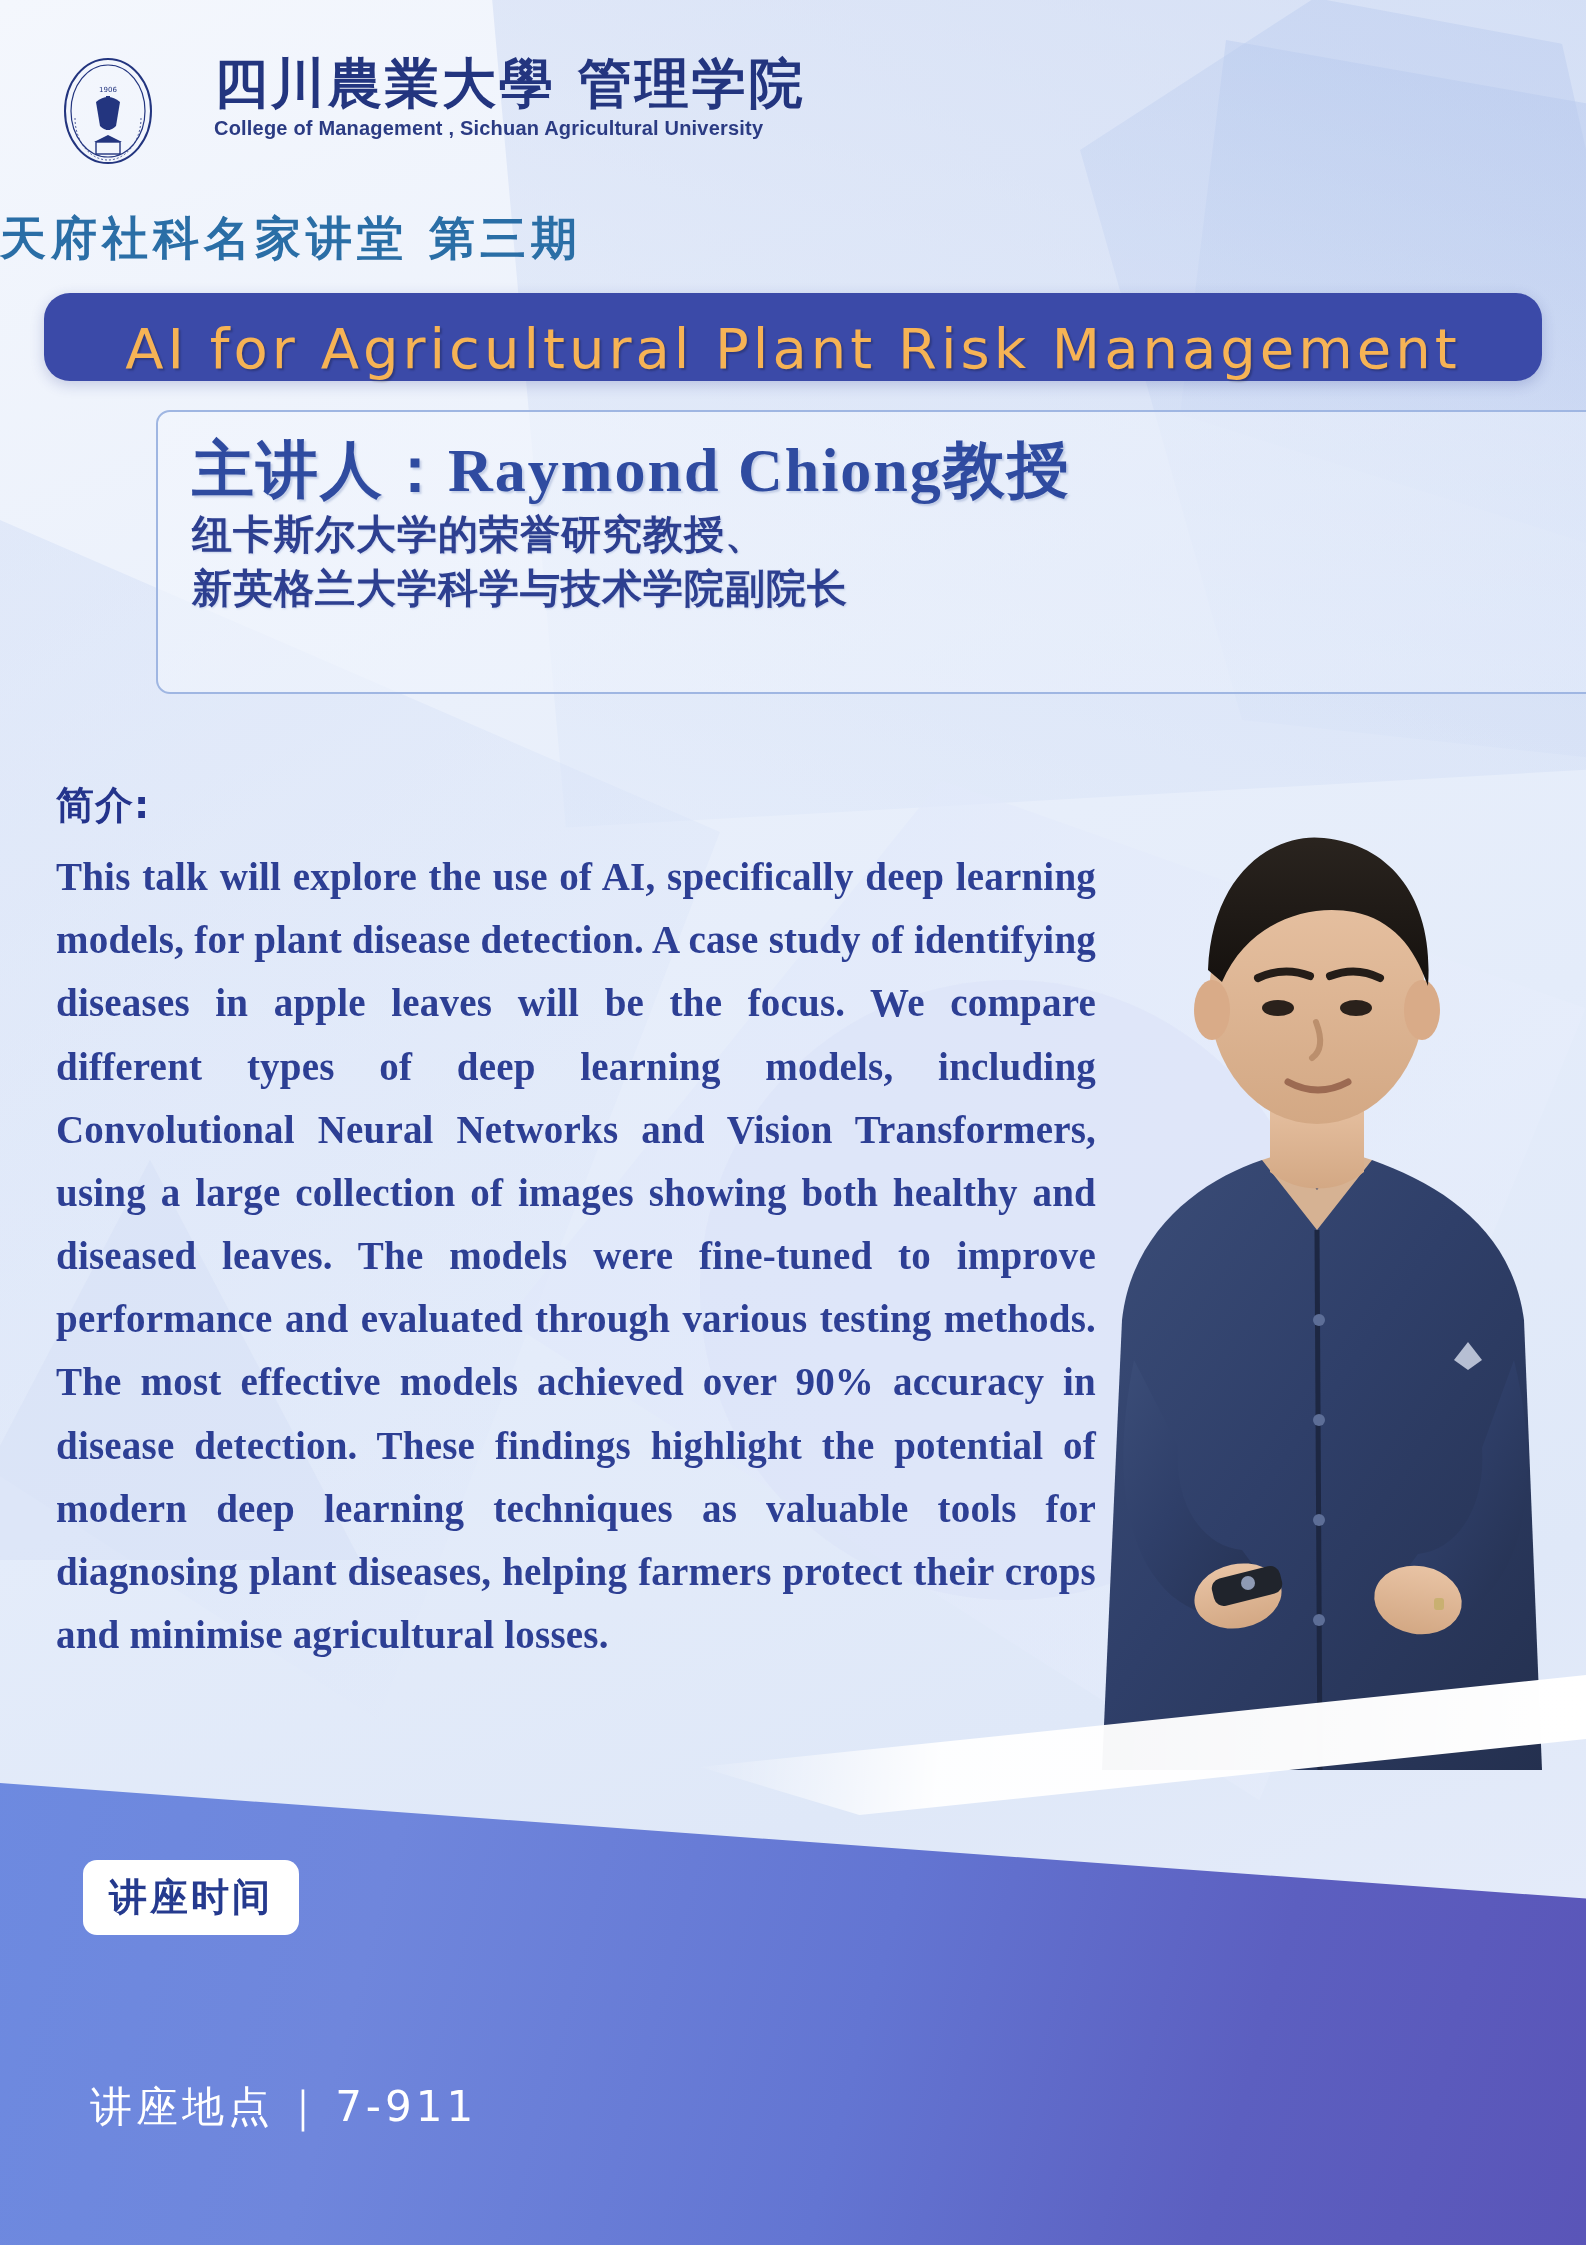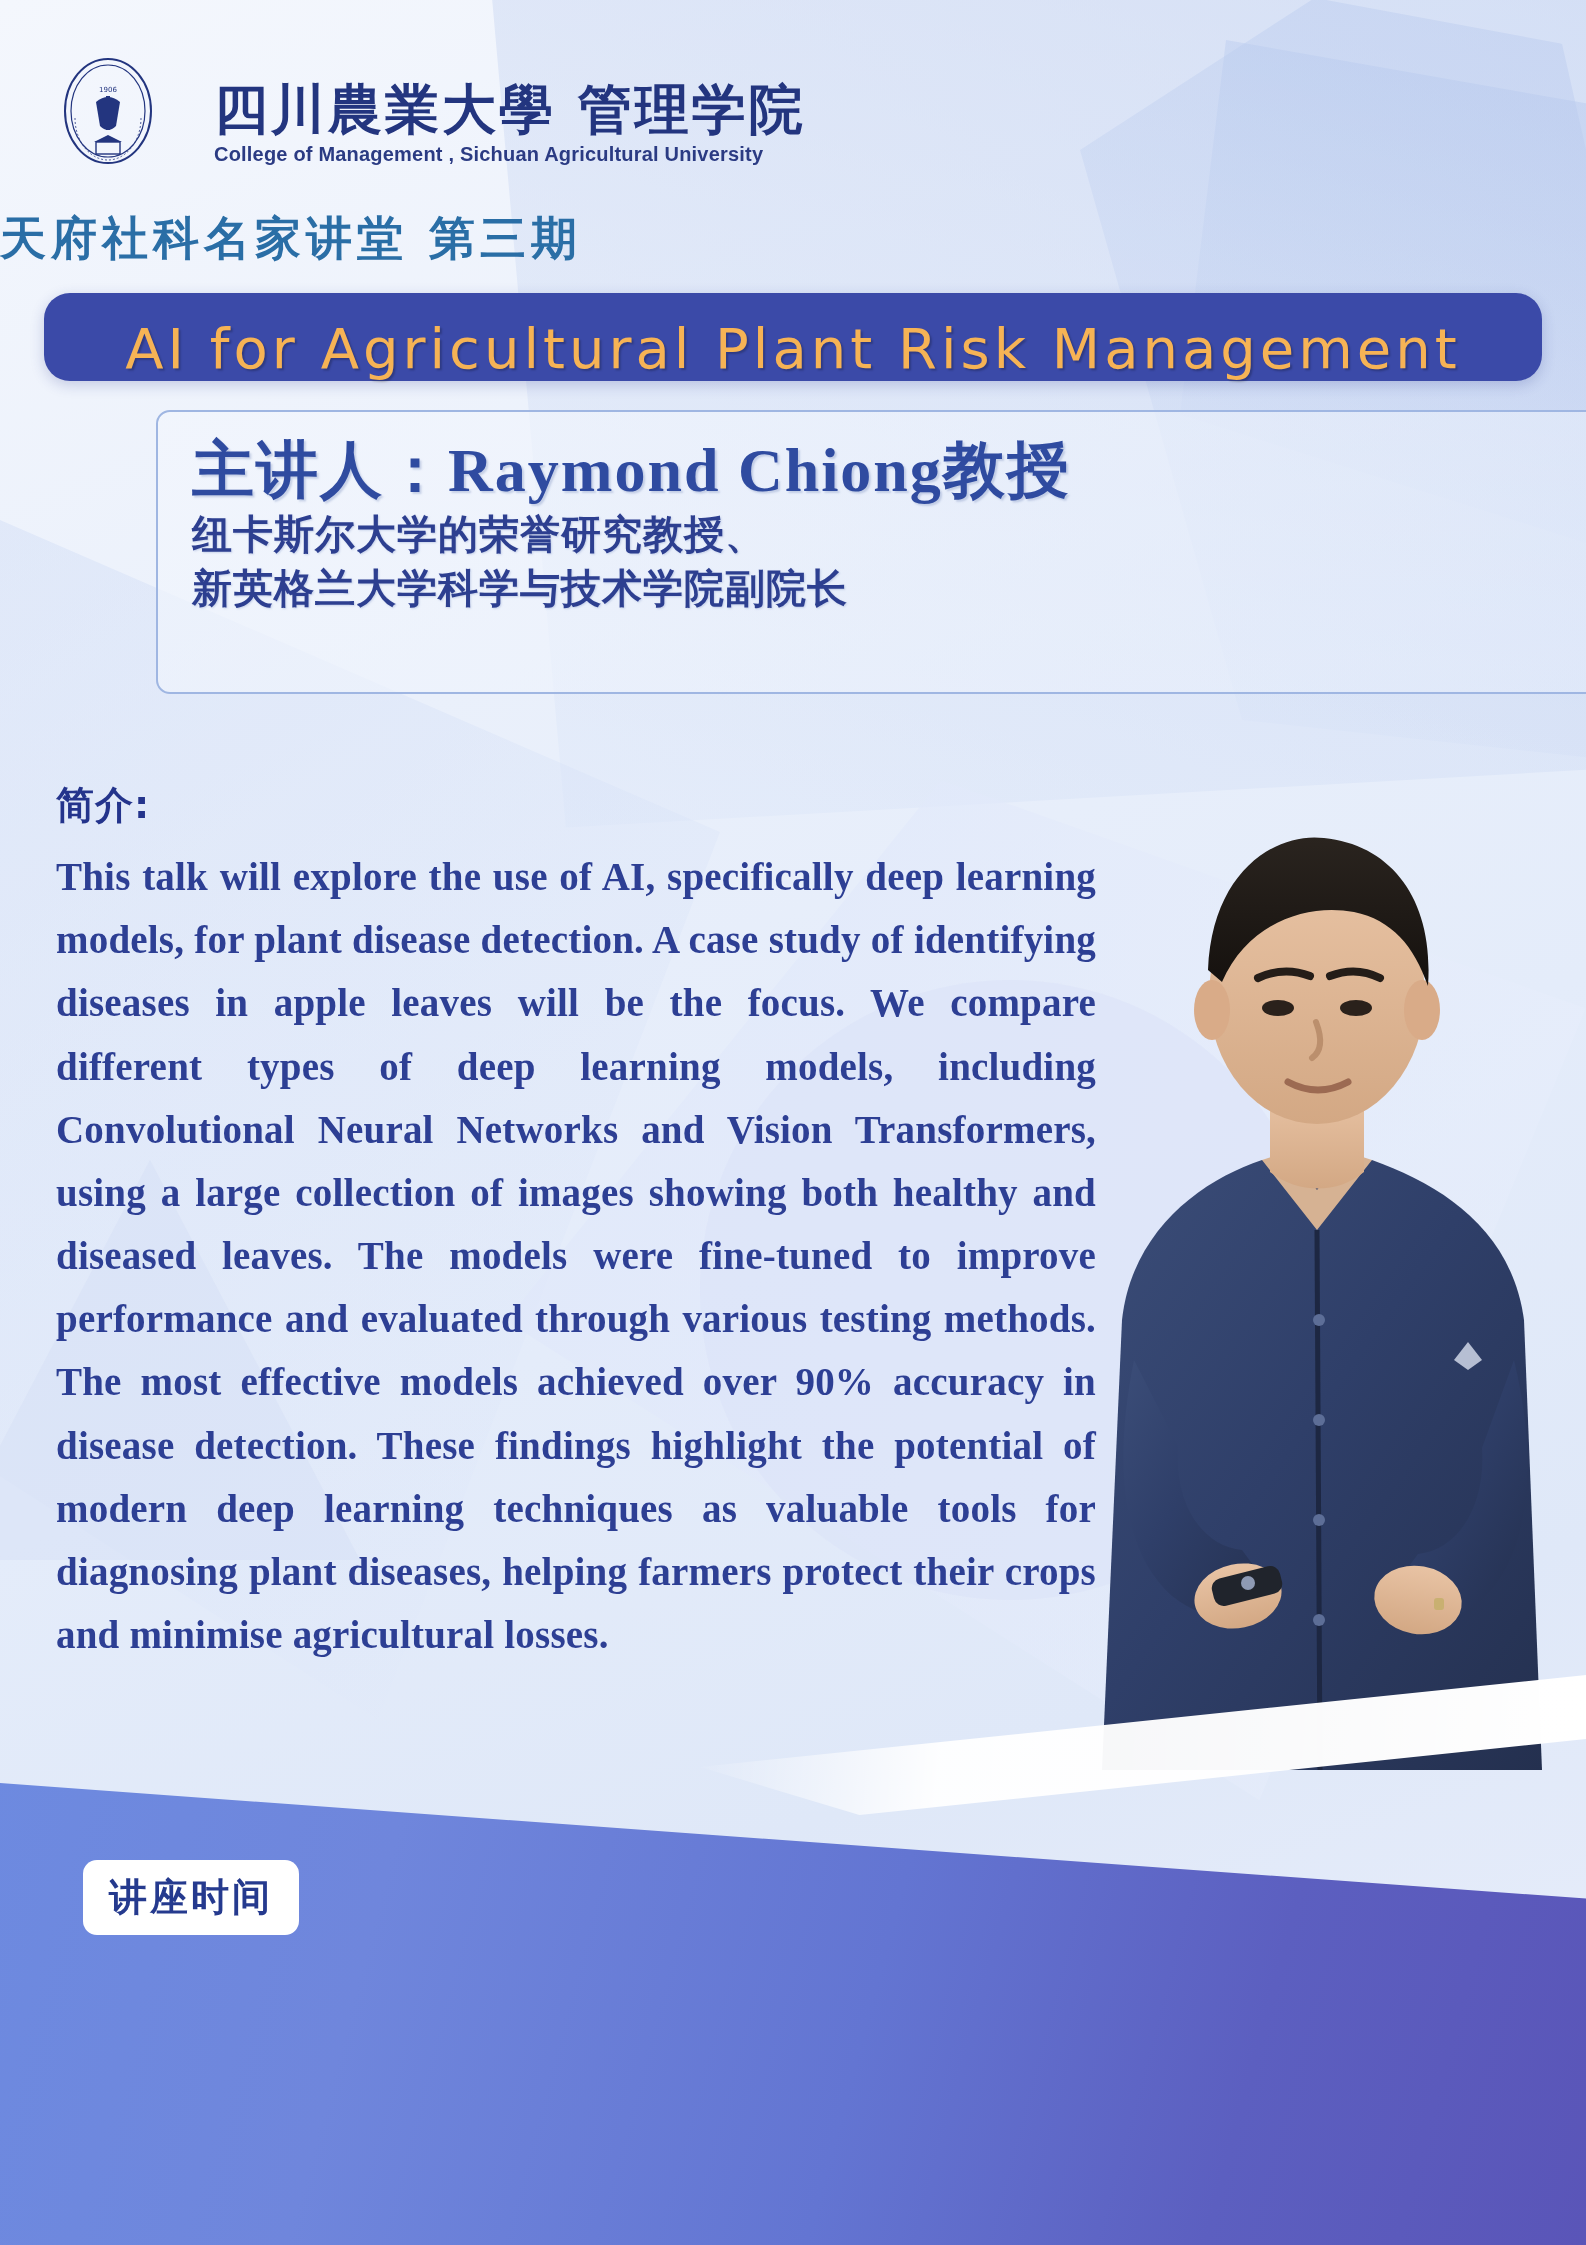--- a/index.html
+++ b/index.html
@@ -76,21 +76,21 @@
     height: 200px;
     background: linear-gradient(95deg, rgba(255,255,255,0.0) 0%, rgba(255,255,255,0.95) 28%, #ffffff 100%);
     clip-path: polygon(0% 76%, 100% 30%, 100% 62%, 18% 100%);
   }
 
   
   .logo-row {
     position: absolute;
     top: 56px; left: 62px;
     display: flex;
-    align-items: flex-end;
+    align-items: flex-start;
     gap: 18px;
   }
   .seal { width: 92px; height: 110px; flex: 0 0 auto; }
   .logo-text { display: flex; flex-direction: column; gap: 4px; margin-left: 42px; }
   .logo-cn {
     font-size: 54px;
     font-weight: 700;
     color: #23357f;
     letter-spacing: 3px;
     font-family: "DejaVu Sans", sans-serif;
@@ -345,14 +345,17 @@
 
   <div class="abstract">
     <div class="abstract-label">简介:</div>
     <div class="abstract-body">This talk will explore the use of AI, specifically deep learning models, for plant disease detection. A case study of identifying diseases in apple leaves will be the focus. We compare different types of deep learning models, including Convolutional Neural Networks and Vision Transformers, using a large collection of images showing both healthy and diseased leaves. The models were fine-tuned to improve performance and evaluated through various testing methods. The most effective models achieved over 90% accuracy in disease detection. These findings highlight the potential of modern deep learning techniques as valuable tools for diagnosing plant diseases, helping farmers protect their crops and minimise agricultural losses.</div>
   </div>
 
   <div class="bottom-band"></div>
   <div class="bottom-sliver"></div>
 
   <div class="time-badge">讲座时间</div>
+  <div class="venue-line">
+    <span>讲座地点</span><span class="sep">｜</span><span>7-911</span>
+  </div>
 
 </div>
 
 </body></html>

